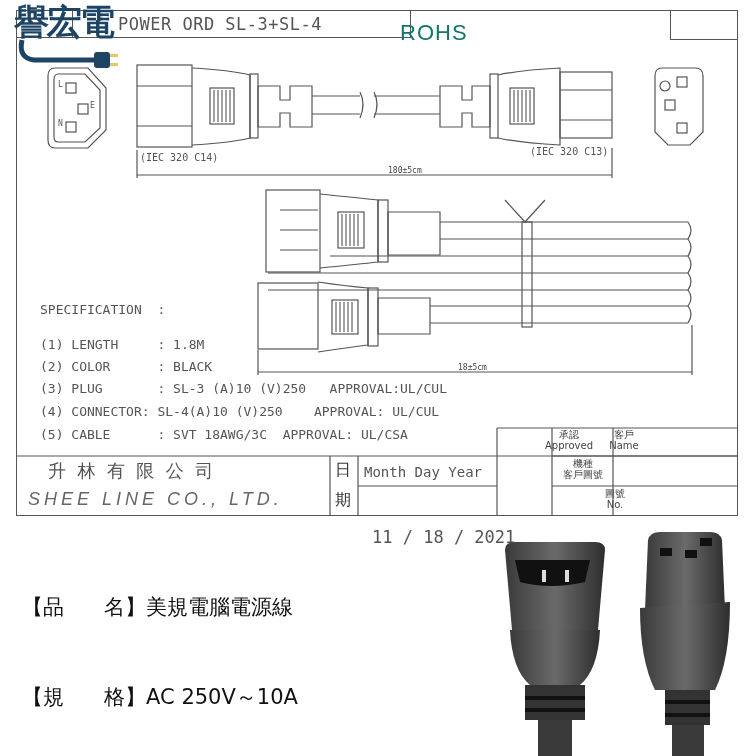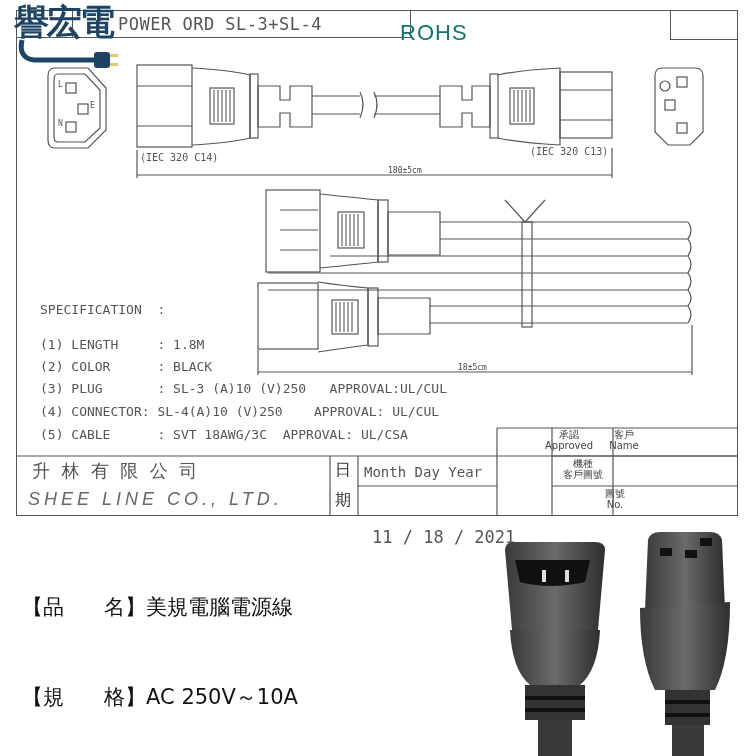--- a/index.html
+++ b/index.html
@@ -157,21 +157,21 @@
 <div class="abs cad" style="left:90px;top:101px;font-size:8px;">E</div>
 <div class="abs cad" style="left:58px;top:119px;font-size:8px;">N</div>
 
 <div class="abs spec" style="top:302px;">SPECIFICATION  :</div>
 <div class="abs spec" style="top:337px;"><span>(1) LENGTH    </span> <span>: 1.8M</span></div>
 <div class="abs spec" style="top:359px;"><span>(2) COLOR     </span> <span>: BLACK</span></div>
 <div class="abs spec" style="top:381px;"><span>(3) PLUG      </span> <span>: SL-3 (A)10 (V)250   APPROVAL:UL/CUL</span></div>
 <div class="abs spec" style="top:404px;"><span>(4) CONNECTOR</span><span>: SL-4(A)10 (V)250    APPROVAL: UL/CUL</span></div>
 <div class="abs spec" style="top:427px;"><span>(5) CABLE     </span> <span>: SVT 18AWG/3C  APPROVAL: UL/CSA</span></div>
 
-<div class="abs" style="left:32px;top:459px;font-size:18px;color:#555;white-space:pre;">升  林  有  限  公  司</div>
+<div class="abs" style="left:48px;top:459px;font-size:18px;color:#555;white-space:pre;">升  林  有  限  公  司</div>
 <div class="abs" style="left:28px;top:489px;font-size:18px;color:#666;font-style:italic;letter-spacing:4px;font-family:'Liberation Sans',sans-serif;">SHEE LINE CO., LTD.</div>
 <div class="abs" style="left:335px;top:460px;font-size:16px;color:#333;">日</div>
 <div class="abs" style="left:335px;top:490px;font-size:16px;color:#333;">期</div>
 <div class="abs cad" style="left:364px;top:464px;font-size:14px;">Month Day Year</div>
 <div class="abs cad" style="left:372px;top:493px;font-size:17px;margin-top:34px;">11 / 18 / 2021</div>
 <div class="abs small" style="left:498px;top:429px;width:54px;margin-left:44px;">
     <div>承認</div>
     <div>Approved</div>
   </div>
 <div class="abs small" style="left:553px;top:429px;width:60px;margin-left:41px;">

